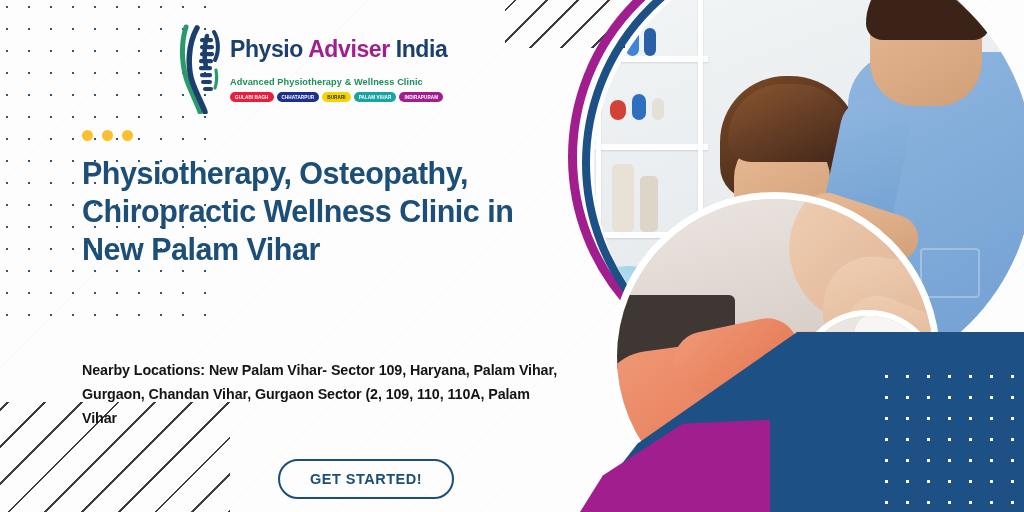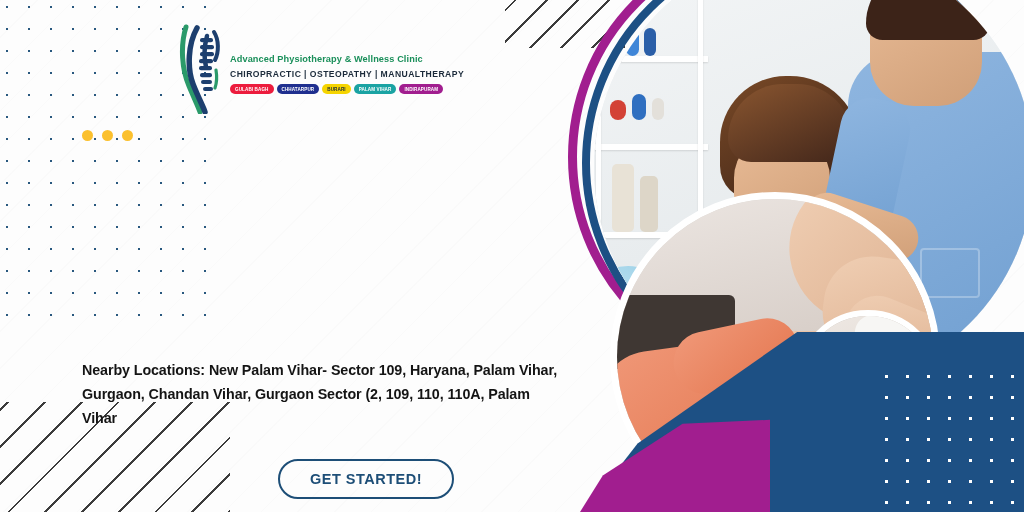--- a/index.html
+++ b/index.html
@@ -271,34 +271,35 @@
           <rect x="21" y="44" width="13" height="4.2" rx="2"></rect>
           <rect x="22" y="51" width="12" height="4.2" rx="2"></rect>
           <rect x="23" y="58" width="11" height="4" rx="2"></rect>
           <rect x="25" y="65" width="10" height="4" rx="2"></rect>
         </g>
         <path d="M36 10 C41 18 41 30 37 38" stroke="#1d3f6e" stroke-width="4" fill="none" stroke-linecap="round"></path>
         <path d="M38 48 C39 54 39 60 37 66" stroke="#2b9a6a" stroke-width="3.2" fill="none" stroke-linecap="round"></path>
       </svg>
     </span>
     <div class="logo-text">
+      <div class="logo-title"><span class="lt-a">Physio </span><span class="lt-b">Adviser</span><span class="lt-c"> India</span></div>
       <div class="logo-tag">Advanced Physiotherapy &amp; Wellness Clinic</div>
-      <div class="logo-serv">CHIROPRACTIC  |  OSTEOPATHY  |  MANUALTHERAPY</div>
       <div class="badges">
           <span class="badge" style="background: rgb(236, 28, 61);">GULABI BAGH</span>
           <span class="badge" style="background: rgb(31, 47, 143);">CHHATARPUR</span>
           <span class="badge" style="background: rgb(245, 212, 0); color: rgb(27, 42, 58);">BURARI</span>
           <span class="badge" style="background: rgb(26, 163, 163);">PALAM VIHAR</span>
           <span class="badge" style="background: rgb(161, 30, 143);">INDIRAPURAM</span>
         </div>
     </div>
   </div>
 
   <div class="dots3">
     <span></span>
     <span></span>
     <span></span>
   </div>
 
+  <h1 class="headline">Physiotherapy, Osteopathy, Chiropractic Wellness Clinic in New Palam Vihar</h1>
   <p class="locations">Nearby Locations: New Palam Vihar- Sector 109, Haryana, Palam Vihar, Gurgaon, Chandan Vihar, Gurgaon Sector (2, 109, 110, 110A, Palam Vihar</p>
   <button class="cta">GET STARTED!</button>
 
 </div>
 
 </body></html>

